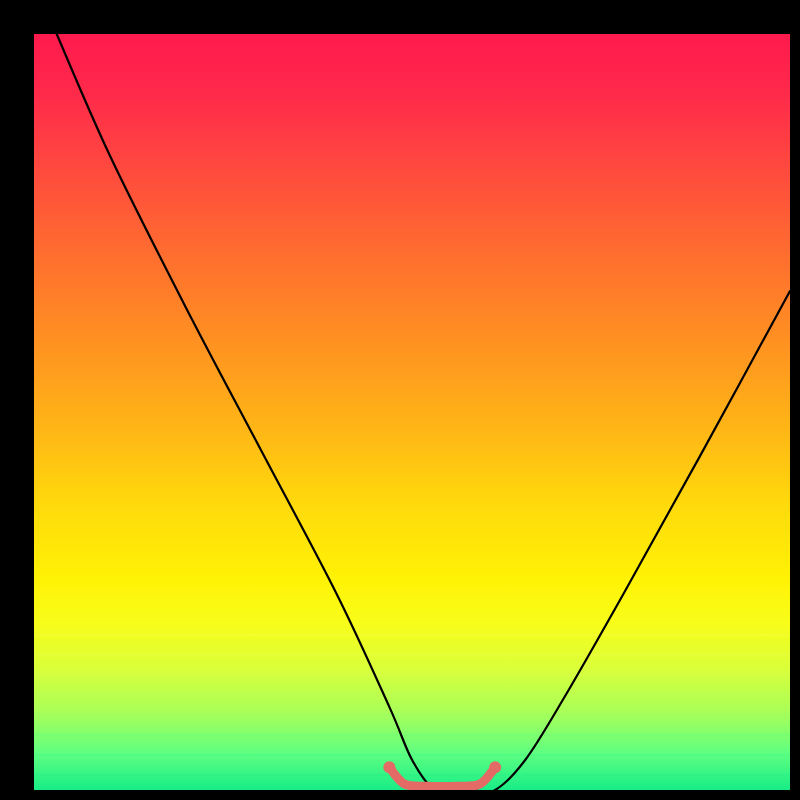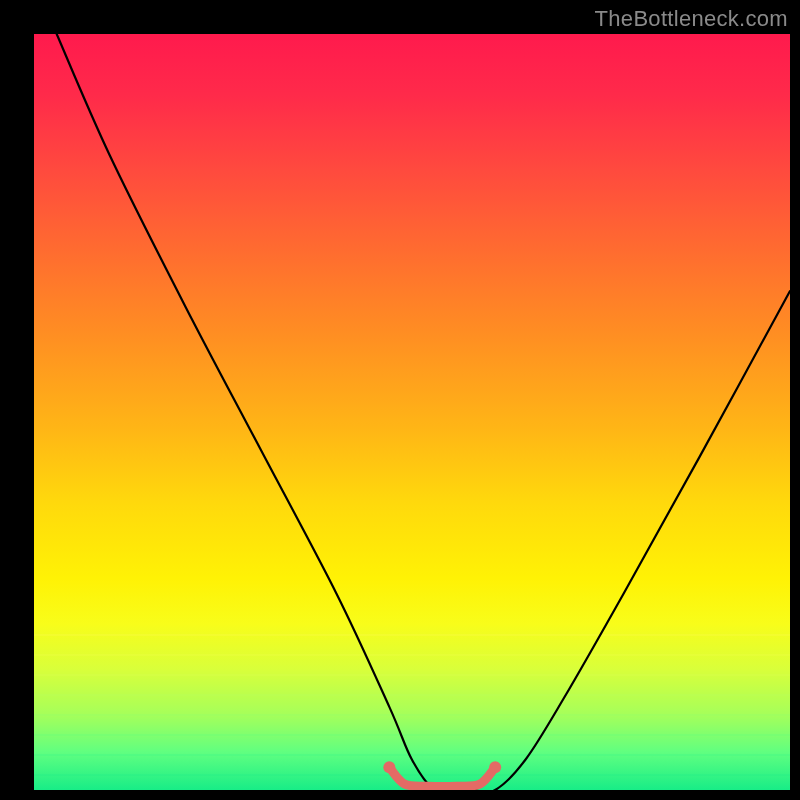--- a/index.html
+++ b/index.html
@@ -89,14 +89,13 @@
 
     <svg class="curves" viewBox="0 0 756 756" preserveAspectRatio="none">
 
     <path d="M 22.68 0.00 C 31.50 20.16, 54.18 75.60, 75.60 120.96 C 97.02 166.32, 126.00 223.02, 151.20 272.16 C 176.40 321.30, 201.60 367.92, 226.80 415.80 C 252.00 463.68, 280.98 516.60, 302.40 559.44 C 323.82 602.28, 342.72 645.12, 355.32 672.84 C 367.92 700.56, 370.44 711.90, 378.00 725.76 C 385.56 739.62, 393.12 750.96, 400.68 756.00 C 408.24 761.04, 417.06 756.00, 423.36 756.00 C 429.66 756.00, 432.18 756.00, 438.48 756.00 C 444.78 756.00, 452.34 761.04, 461.16 756.00 C 469.98 750.96, 480.06 740.88, 491.40 725.76 C 502.74 710.64, 512.82 693.00, 529.20 665.28 C 545.58 637.56, 567.00 599.76, 589.68 559.44 C 612.36 519.12, 637.56 473.76, 665.28 423.36 C 693.00 372.96, 740.88 284.76, 756.00 257.04" stroke="#000000" stroke-width="2.2" fill="none" stroke-linecap="round"></path>
         <path d="M 355.32 733.32 C 357.84 736.09, 364.14 746.80, 370.44 749.95 C 376.74 753.10, 384.30 751.84, 393.12 752.22 C 401.94 752.60, 414.54 752.60, 423.36 752.22 C 432.18 751.84, 439.74 753.10, 446.04 749.95 C 452.34 746.80, 458.64 736.09, 461.16 733.32" stroke="#e46a65" stroke-width="9" fill="none" stroke-linecap="round" stroke-linejoin="round"></path>
         <circle cx="355.32" cy="733.32" r="6" fill="#e46a65"></circle>
         <circle cx="461.16" cy="733.32" r="6" fill="#e46a65"></circle>
       </svg>
   </div>
 
-  <div class="watermark">TheBottleneck.com</div>
 </div>
 
 </body></html>

